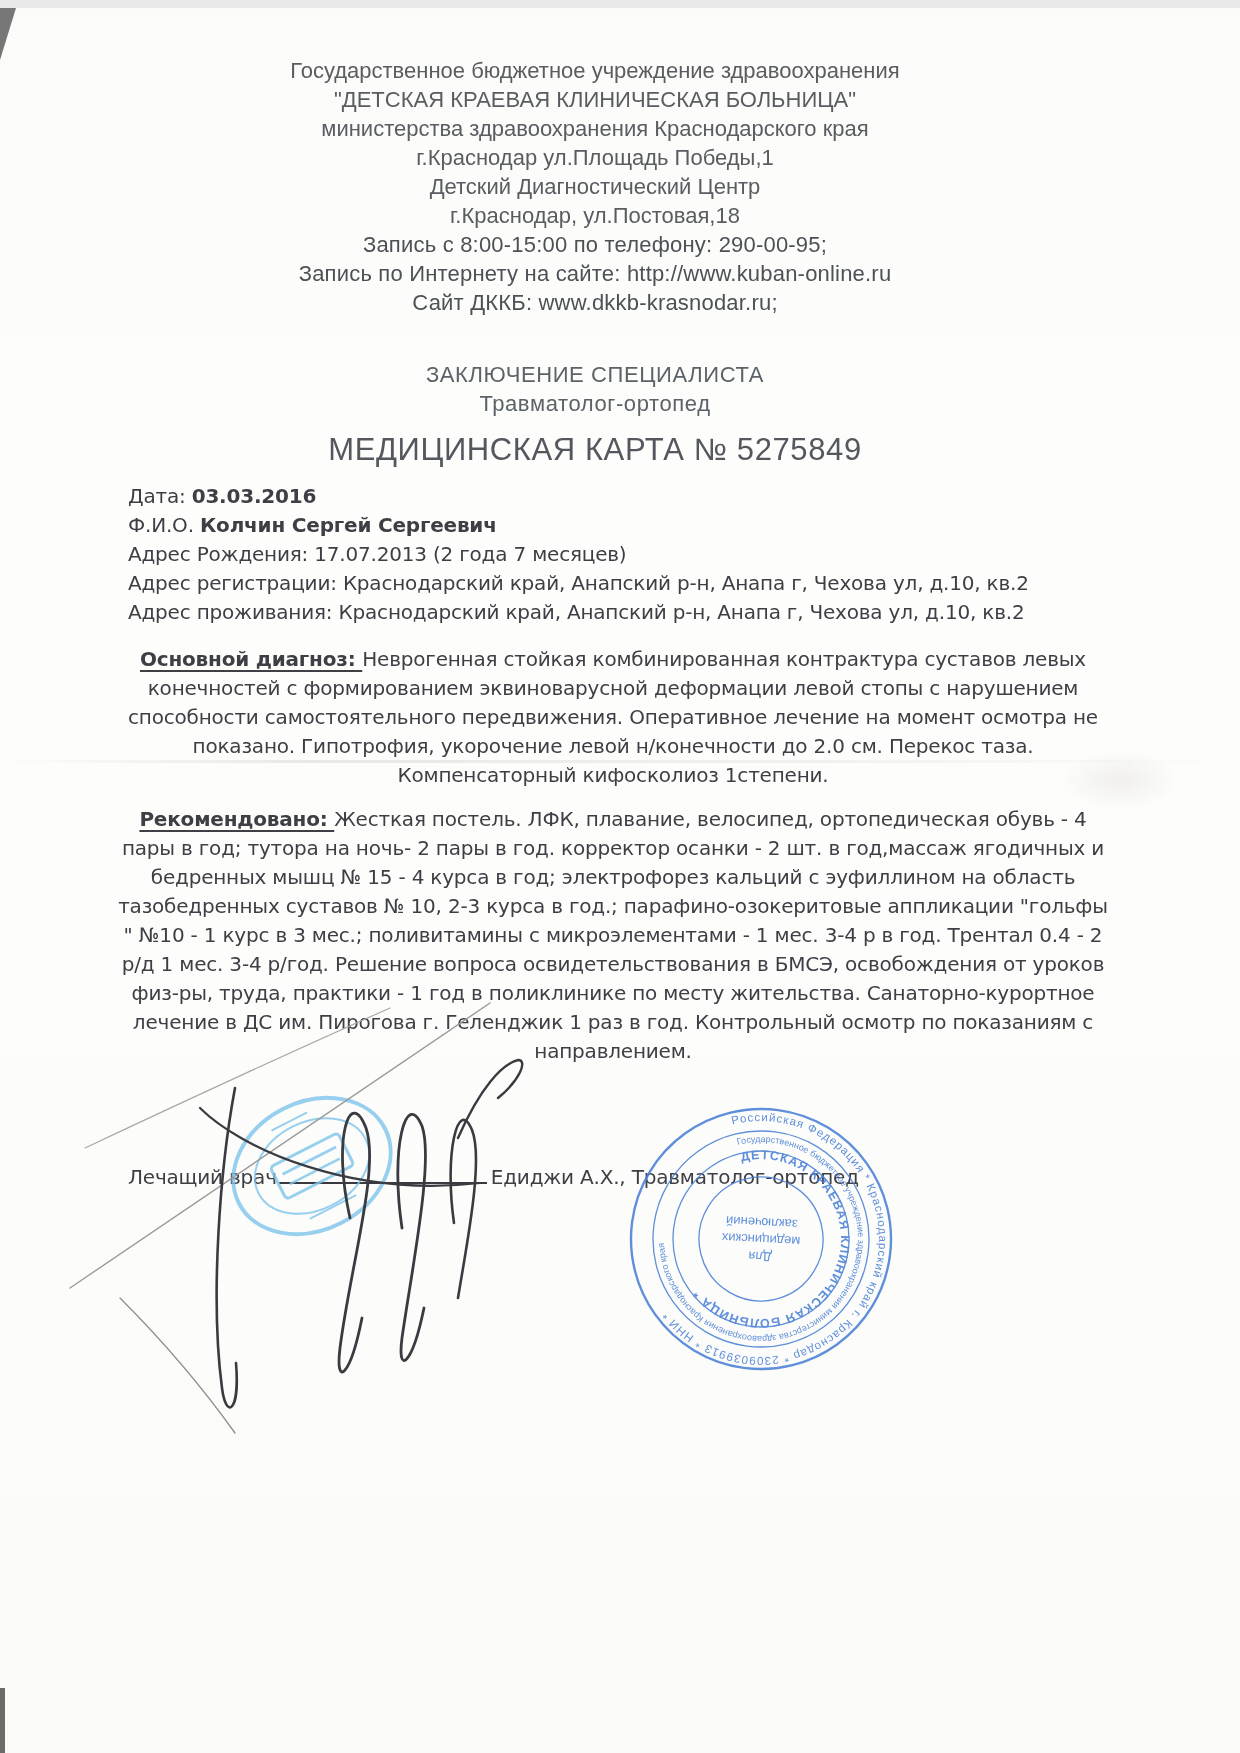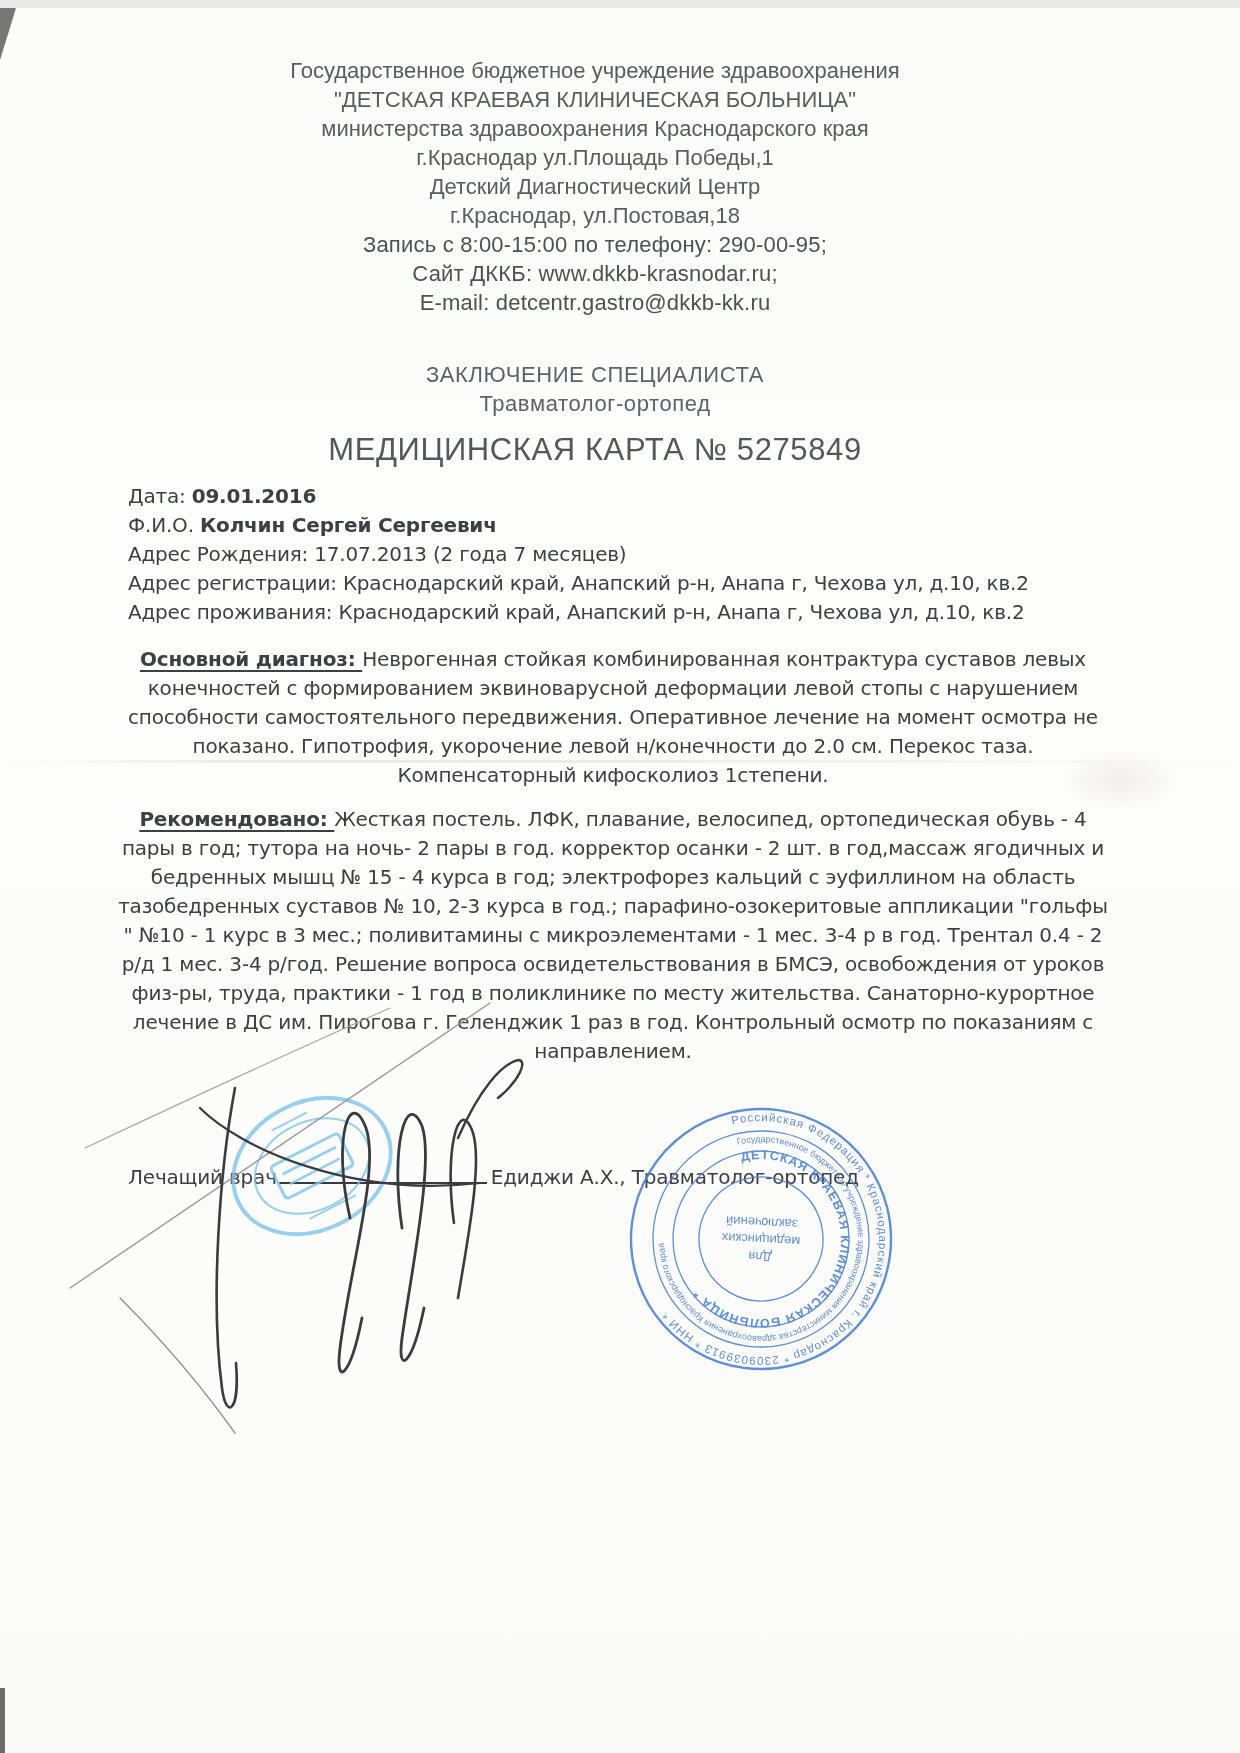--- a/index.html
+++ b/index.html
@@ -54,32 +54,32 @@
   <div class="bottom-dot"></div>
 
   <div class="hdr" style="top:48px">
     <div class="h-line">Государственное бюджетное учреждение здравоохранения</div>
     <div class="h-line">"ДЕТСКАЯ КРАЕВАЯ КЛИНИЧЕСКАЯ БОЛЬНИЦА"</div>
     <div class="h-line">министерства здравоохранения Краснодарского края</div>
     <div class="h-line">г.Краснодар ул.Площадь Победы,1</div>
     <div class="h-line">Детский Диагностический Центр</div>
     <div class="h-line">г.Краснодар, ул.Постовая,18</div>
     <div class="h-bold">Запись с 8:00-15:00 по телефону: 290-00-95;</div>
+    <div class="h-bold">Запись по Интернету на сайте: http://www.kuban-online.ru</div>
     <div class="h-bold">Сайт ДККБ: www.dkkb-krasnodar.ru;</div>
-    <div class="h-bold">E-mail: detcentr.gastro@dkkb-kk.ru</div>
   </div>
 
   <div class="hdr title-block">
     <div class="t-line">ЗАКЛЮЧЕНИЕ СПЕЦИАЛИСТА</div>
     <div class="t-line">Травматолог-ортопед</div>
   </div>
   <div class="hdr card-line">МЕДИЦИНСКАЯ КАРТА № 5275849</div>
 
   <div class="fields body-txt">
-    <div class="fieldrow"><span>Дата: </span><span class="b">09.01.2016</span></div>
+    <div class="fieldrow"><span>Дата: </span><span class="b">03.03.2016</span></div>
     <div class="fieldrow"><span>Ф.И.О. </span><span class="b">Колчин Сергей Сергеевич</span></div>
     <div class="fieldrow"><span>Адрес Рождения: </span><span>17.07.2013 (2 года 7 месяцев)</span></div>
     <div class="fieldrow"><span>Адрес регистрации: </span><span>Краснодарский край, Анапский р-н, Анапа г, Чехова ул, д.10, кв.2</span></div>
     <div class="fieldrow"><span>Адрес проживания: </span><span>Краснодарский край, Анапский р-н, Анапа г, Чехова ул, д.10, кв.2</span></div>
   </div>
 
   <div class="para diag body-txt">
     <span class="lbl">Основной диагноз: </span><span>Неврогенная стойкая комбинированная контрактура суставов левых конечностей с формированием эквиноварусной деформации левой стопы с нарушением способности самостоятельного передвижения. Оперативное лечение на момент осмотра не показано. Гипотрофия, укорочение левой н/конечности до 2.0 см. Перекос таза. Компенсаторный кифосколиоз 1степени.</span>
   </div>
 

